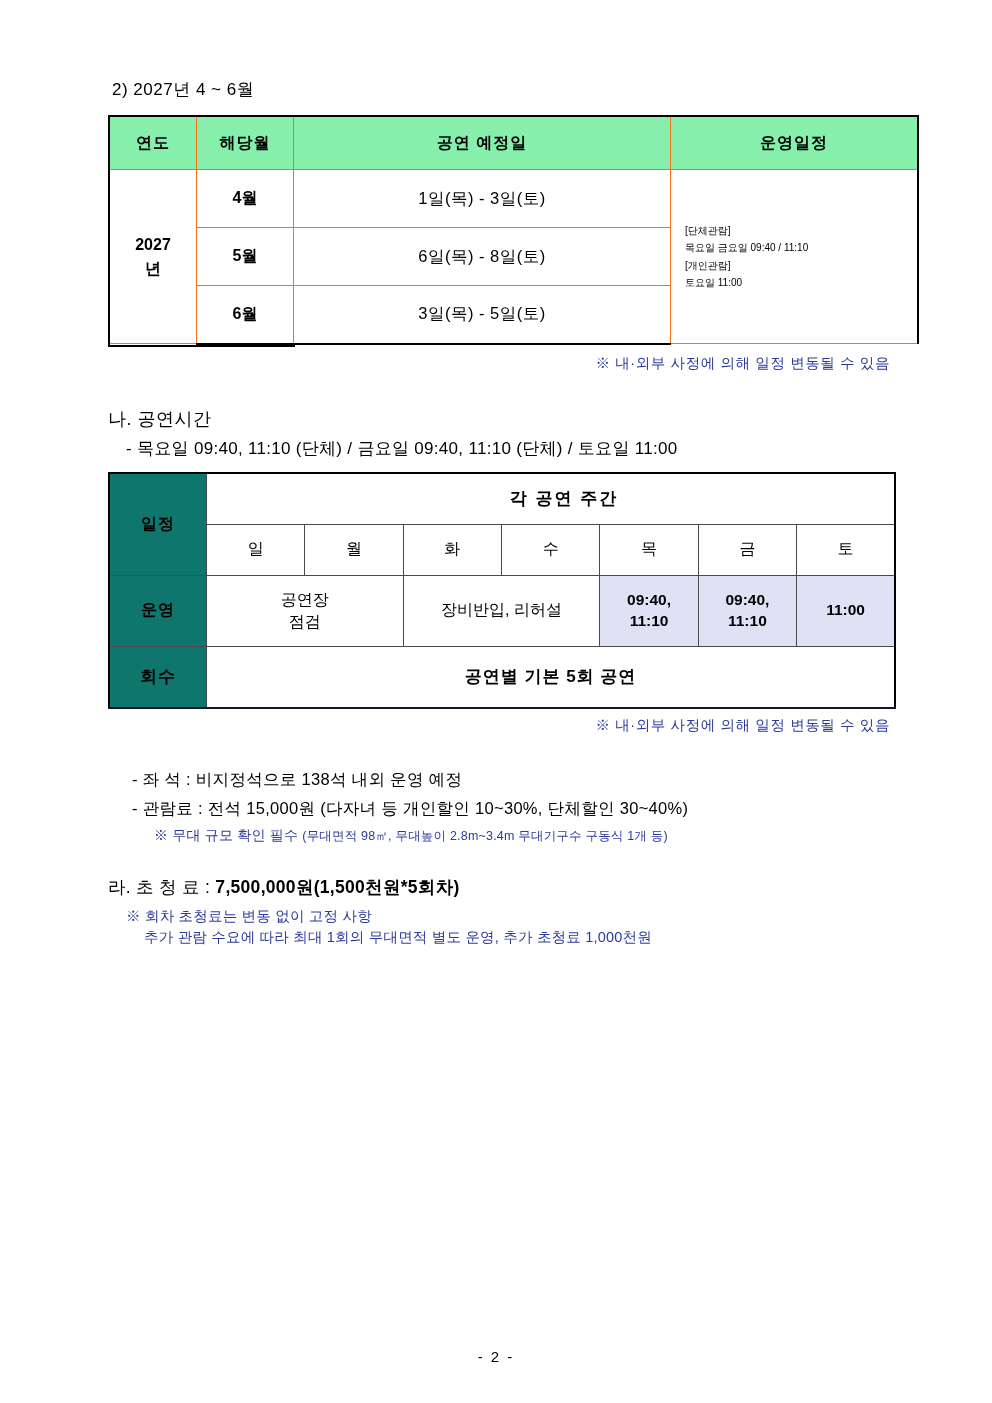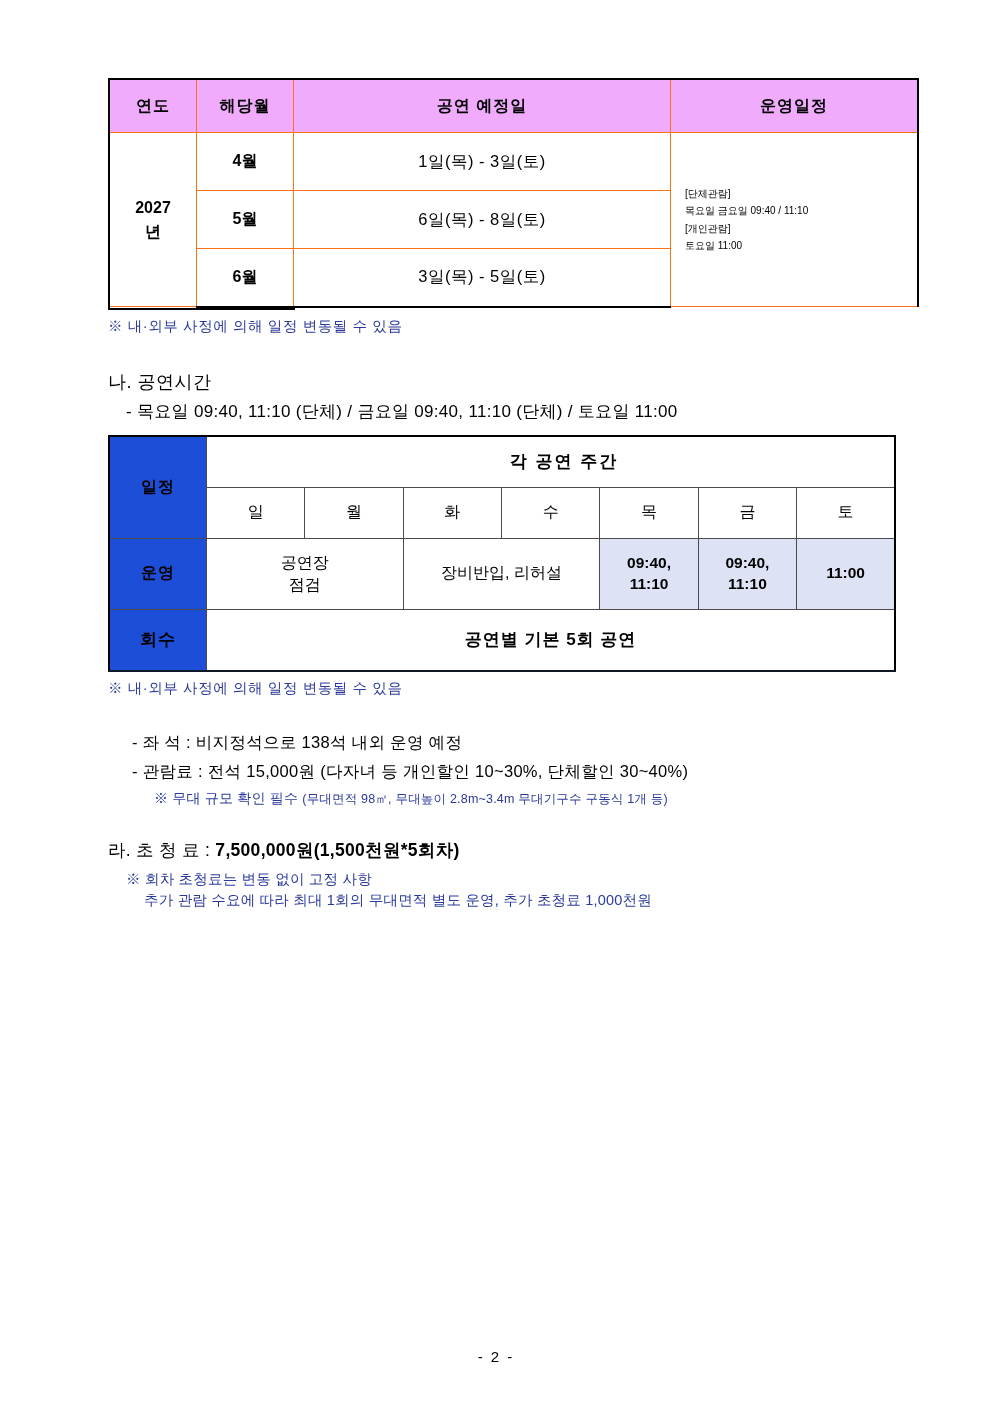--- a/index.html
+++ b/index.html
@@ -32,21 +32,21 @@
     font-size: 18px;
     letter-spacing: 0.5px;
     margin: 0 0 6px 0;
   }
   .bullet {
     font-size: 17px;
     letter-spacing: 0.3px;
     margin: 0 0 4px 18px;
   }
   .note-right {
-    text-align: left;
+    text-align: right;
     color: #2b3a9a;
     font-size: 14.5px;
     letter-spacing: 0.6px;
     margin-top: 7px;
     margin-right: 2px;
   }
   .blue {
     color: #2b3a9a;
   }
   .bold { font-weight: bold; }
@@ -61,21 +61,21 @@
     margin-left: 0;
   }
   .t1 th, .t1 td {
     border: 1px solid #f97316;
     font-size: 16px;
     text-align: center;
     vertical-align: middle;
     padding: 4px 2px;
   }
   .t1 thead th {
-    background: #f0abfc;
+    background: #86efac;
     font-weight: bold;
     height: 44px;
     letter-spacing: 1px;
   }
   .t1 .outer-top { border-top: 2px solid #000; }
   .t1 .outer-bottom { border-bottom: 2px solid #000; }
   .t1 .outer-left { border-left: 2px solid #000; }
   .t1 .outer-right { border-right: 2px solid #000; }
   .t1 td.year {
     font-weight: bold;
@@ -109,21 +109,21 @@
     font-size: 16px;
     text-align: center;
     vertical-align: middle;
     padding: 4px 2px;
   }
   .t2 .outer-top { border-top: 2px solid #000; }
   .t2 .outer-bottom { border-bottom: 2px solid #0f172a; }
   .t2 .outer-left { border-left: 2px solid #000; }
   .t2 .outer-right { border-right: 2px solid #000; }
   .t2 .hdr-grey {
-    background: #1d4ed8;
+    background: #0f766e;
     font-weight: bold;
     letter-spacing: 1px;
     font-family: Liberation Serif, serif;
   }
   .t2 .span-title {
     font-weight: bold;
     font-size: 17px;
     letter-spacing: 2px;
     height: 42px;
     border-bottom: 1px dotted #666;
@@ -190,20 +190,21 @@
     text-align: center;
     font-size: 15px;
     letter-spacing: 2px;
   }
 </style>
 </head>
 <body>
 
 <div class="page">
 
+  <div class="heading-line">2) 2027년 4 ~ 6월</div>
 
   <table class="t1">
     <thead>
       <tr>
         <th class="outer-top outer-left" style="width:82px">연도</th>
         <th class="outer-top" style="width:92px">해당월</th>
         <th class="outer-top" style="width:372px">공연 예정일</th>
         <th class="outer-top outer-right" style="width:242px">운영일정</th>
       </tr>
     </thead>

